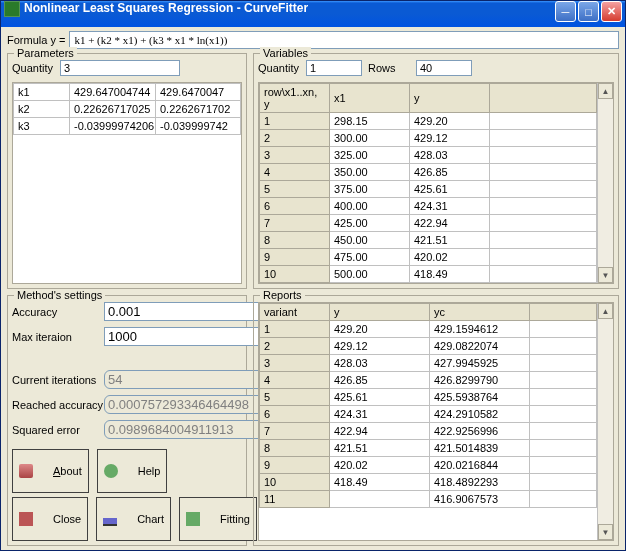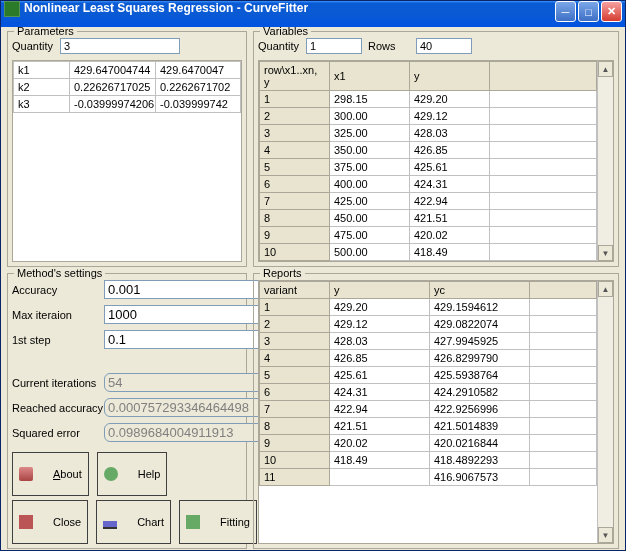--- a/index.html
+++ b/index.html
@@ -54,20 +54,24 @@
     <div class="titlebar-icon"></div>
     <div class="titlebar-text">Nonlinear Least Squares Regression - CurveFitter</div>
     <div class="titlebar-buttons">
       <div class="titlebar-btn tb-min">─</div>
       <div class="titlebar-btn tb-max">□</div>
       <div class="titlebar-btn tb-close">✕</div>
     </div>
   </div>
 
   <div class="content">
+    <div class="formula-row">
+      <span>Formula y =</span>
+      <input class="formula-input" value="k1 + (k2 * x1) + (k3 * x1 * ln(x1))" style="">
+    </div>
 
     <div class="main-grid">
 
       <div class="panel">
         <div class="panel-title">Parameters</div>
         <div class="qty-row">
           <label>Quantity</label>
           <input class="qty-input" style="width: 120px;" value="3">
         </div>
         <div class="table-wrap">
@@ -198,24 +202,20 @@
       <div class="panel methods-panel">
         <div class="panel-title">Method's settings</div>
         <div class="methods-inner">
           <div class="settings-row">
             <label>Accuracy</label>
             <input class="settings-input" value="0.001" style="">
           </div>
           <div class="settings-row">
             <label>Max iteraion</label>
             <input class="settings-input" value="1000" style="">
-          </div>
-          <div class="settings-row">
-            <label>1st step</label>
-            <input class="settings-input" value="0.1" style="">
           </div>
           <div class="settings-row" style="margin-top:24px">
             <label>Current iterations</label>
             <input class="settings-input readonly" readonly="" value="54" style="">
           </div>
           <div class="settings-row">
             <label>Reached accuracy</label>
             <input class="settings-input readonly" readonly="" value="0.000757293346464498" style="">
           </div>
           <div class="settings-row">

